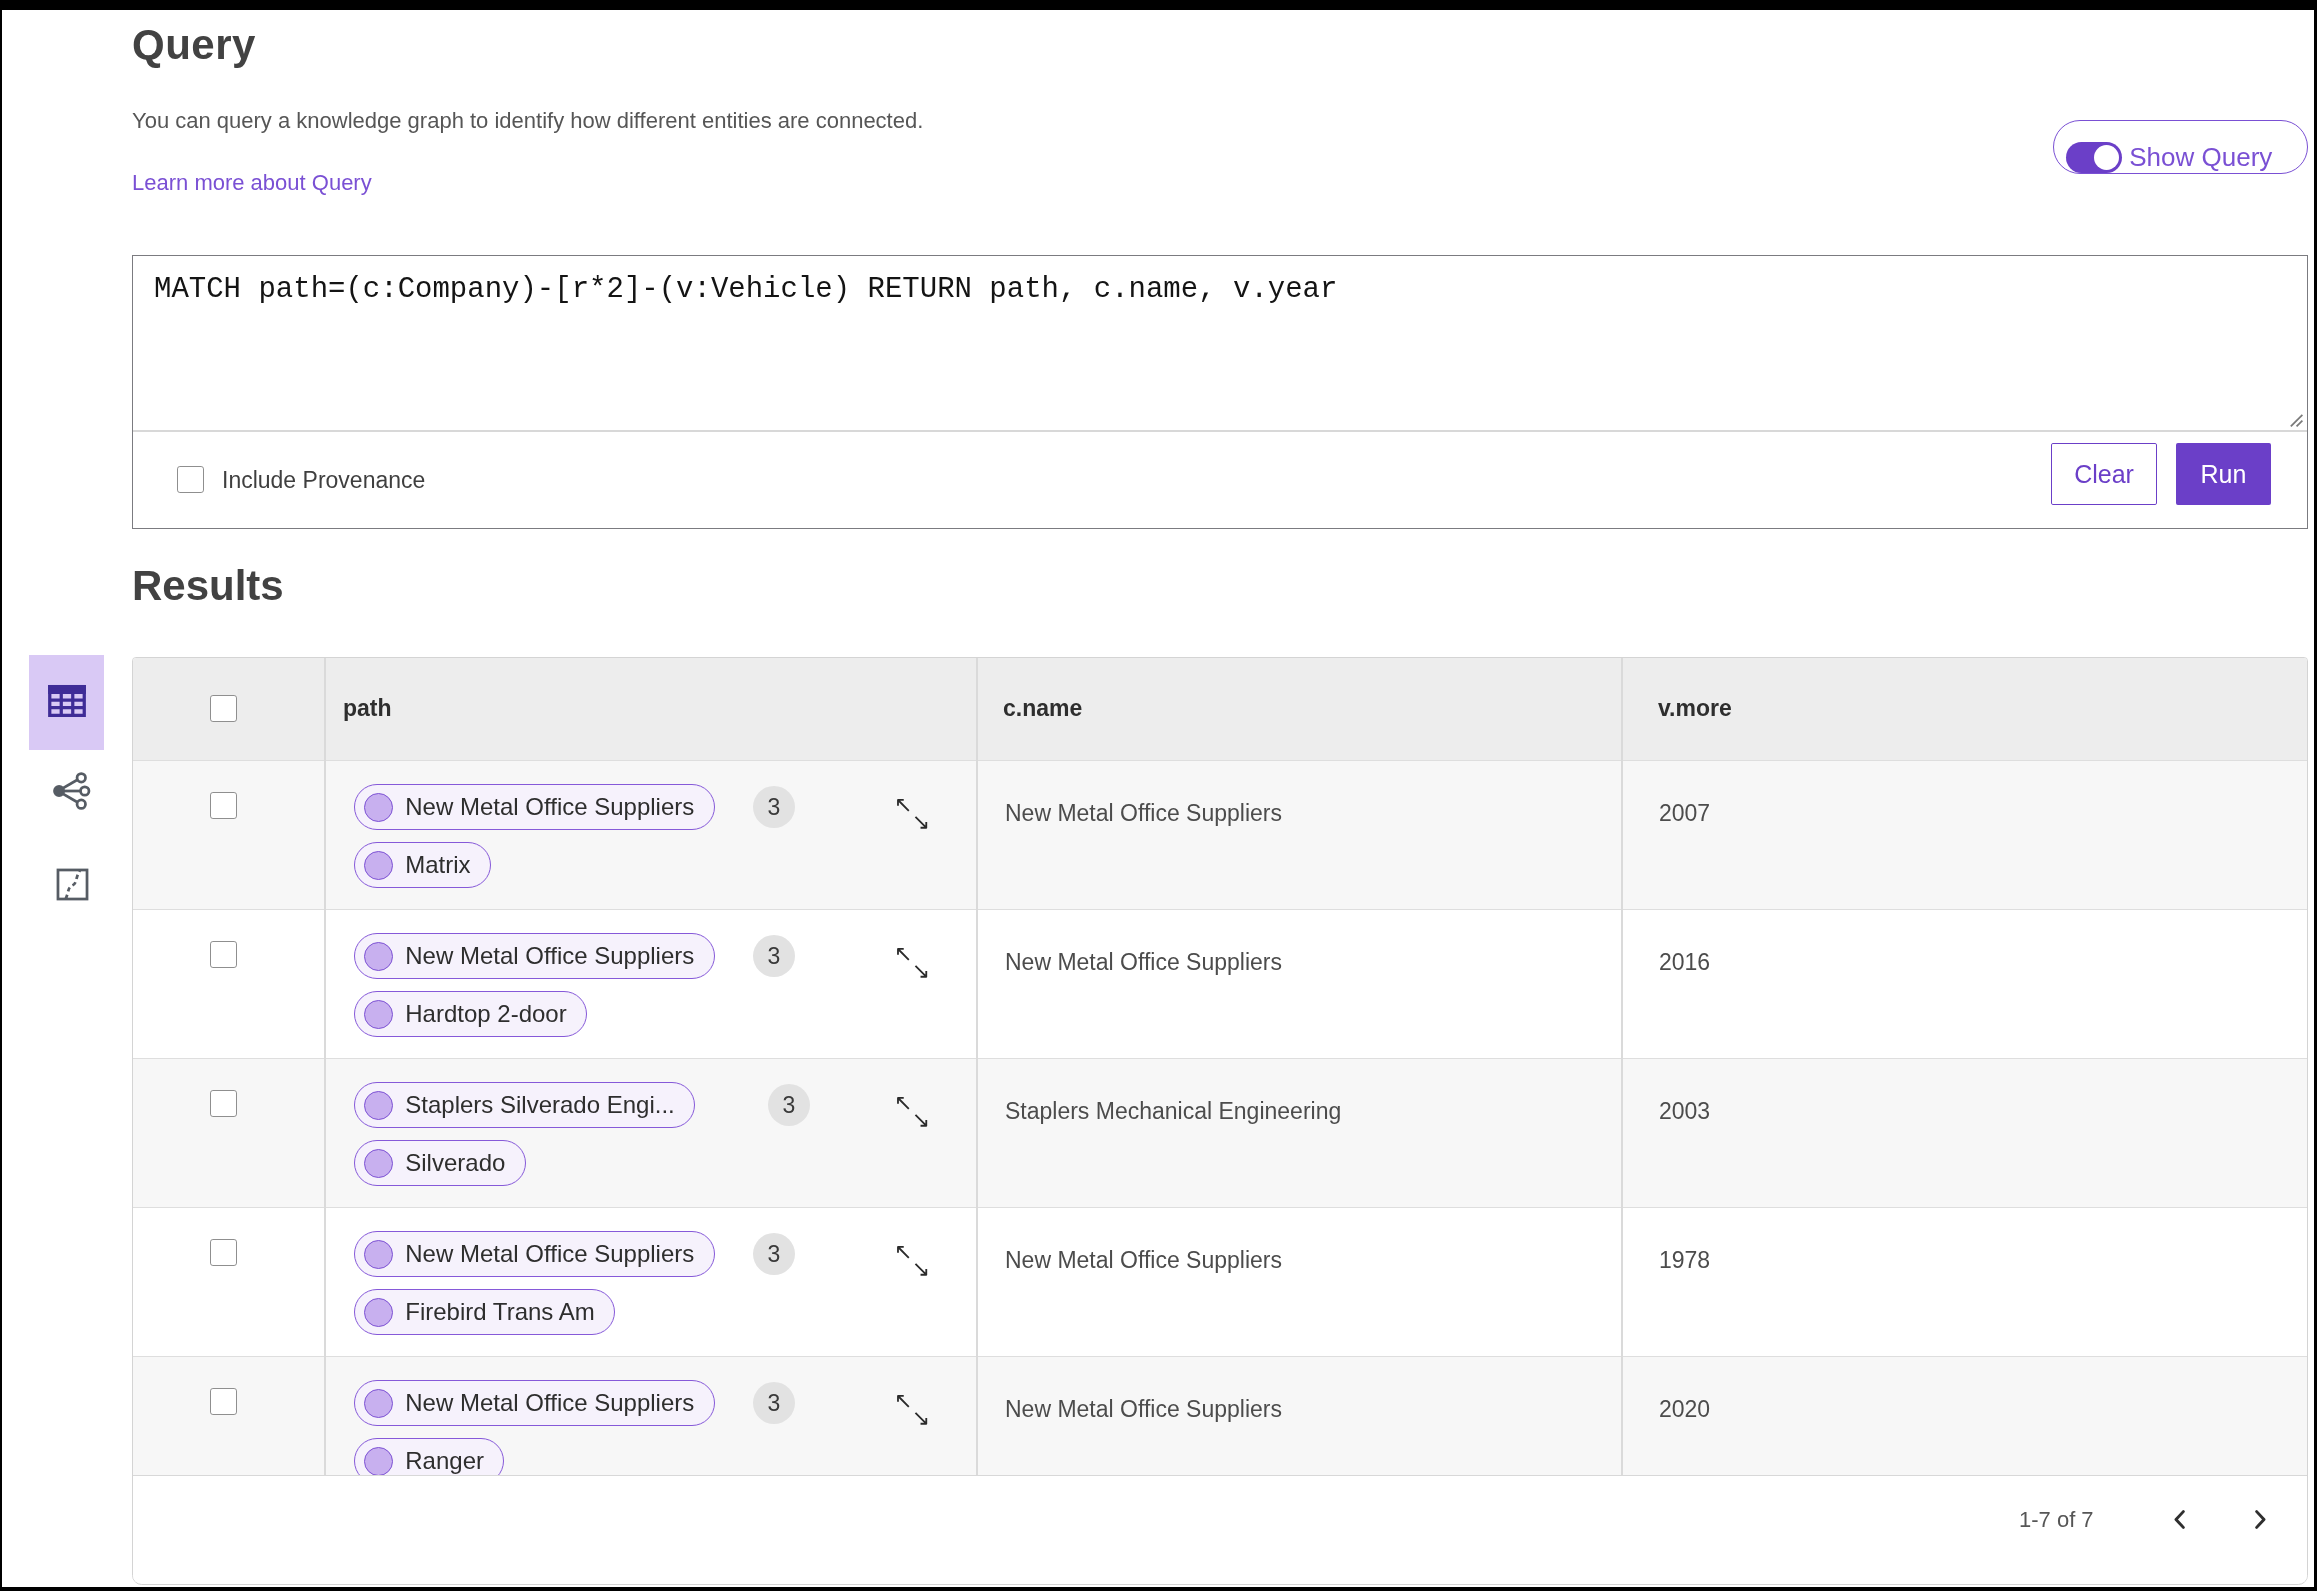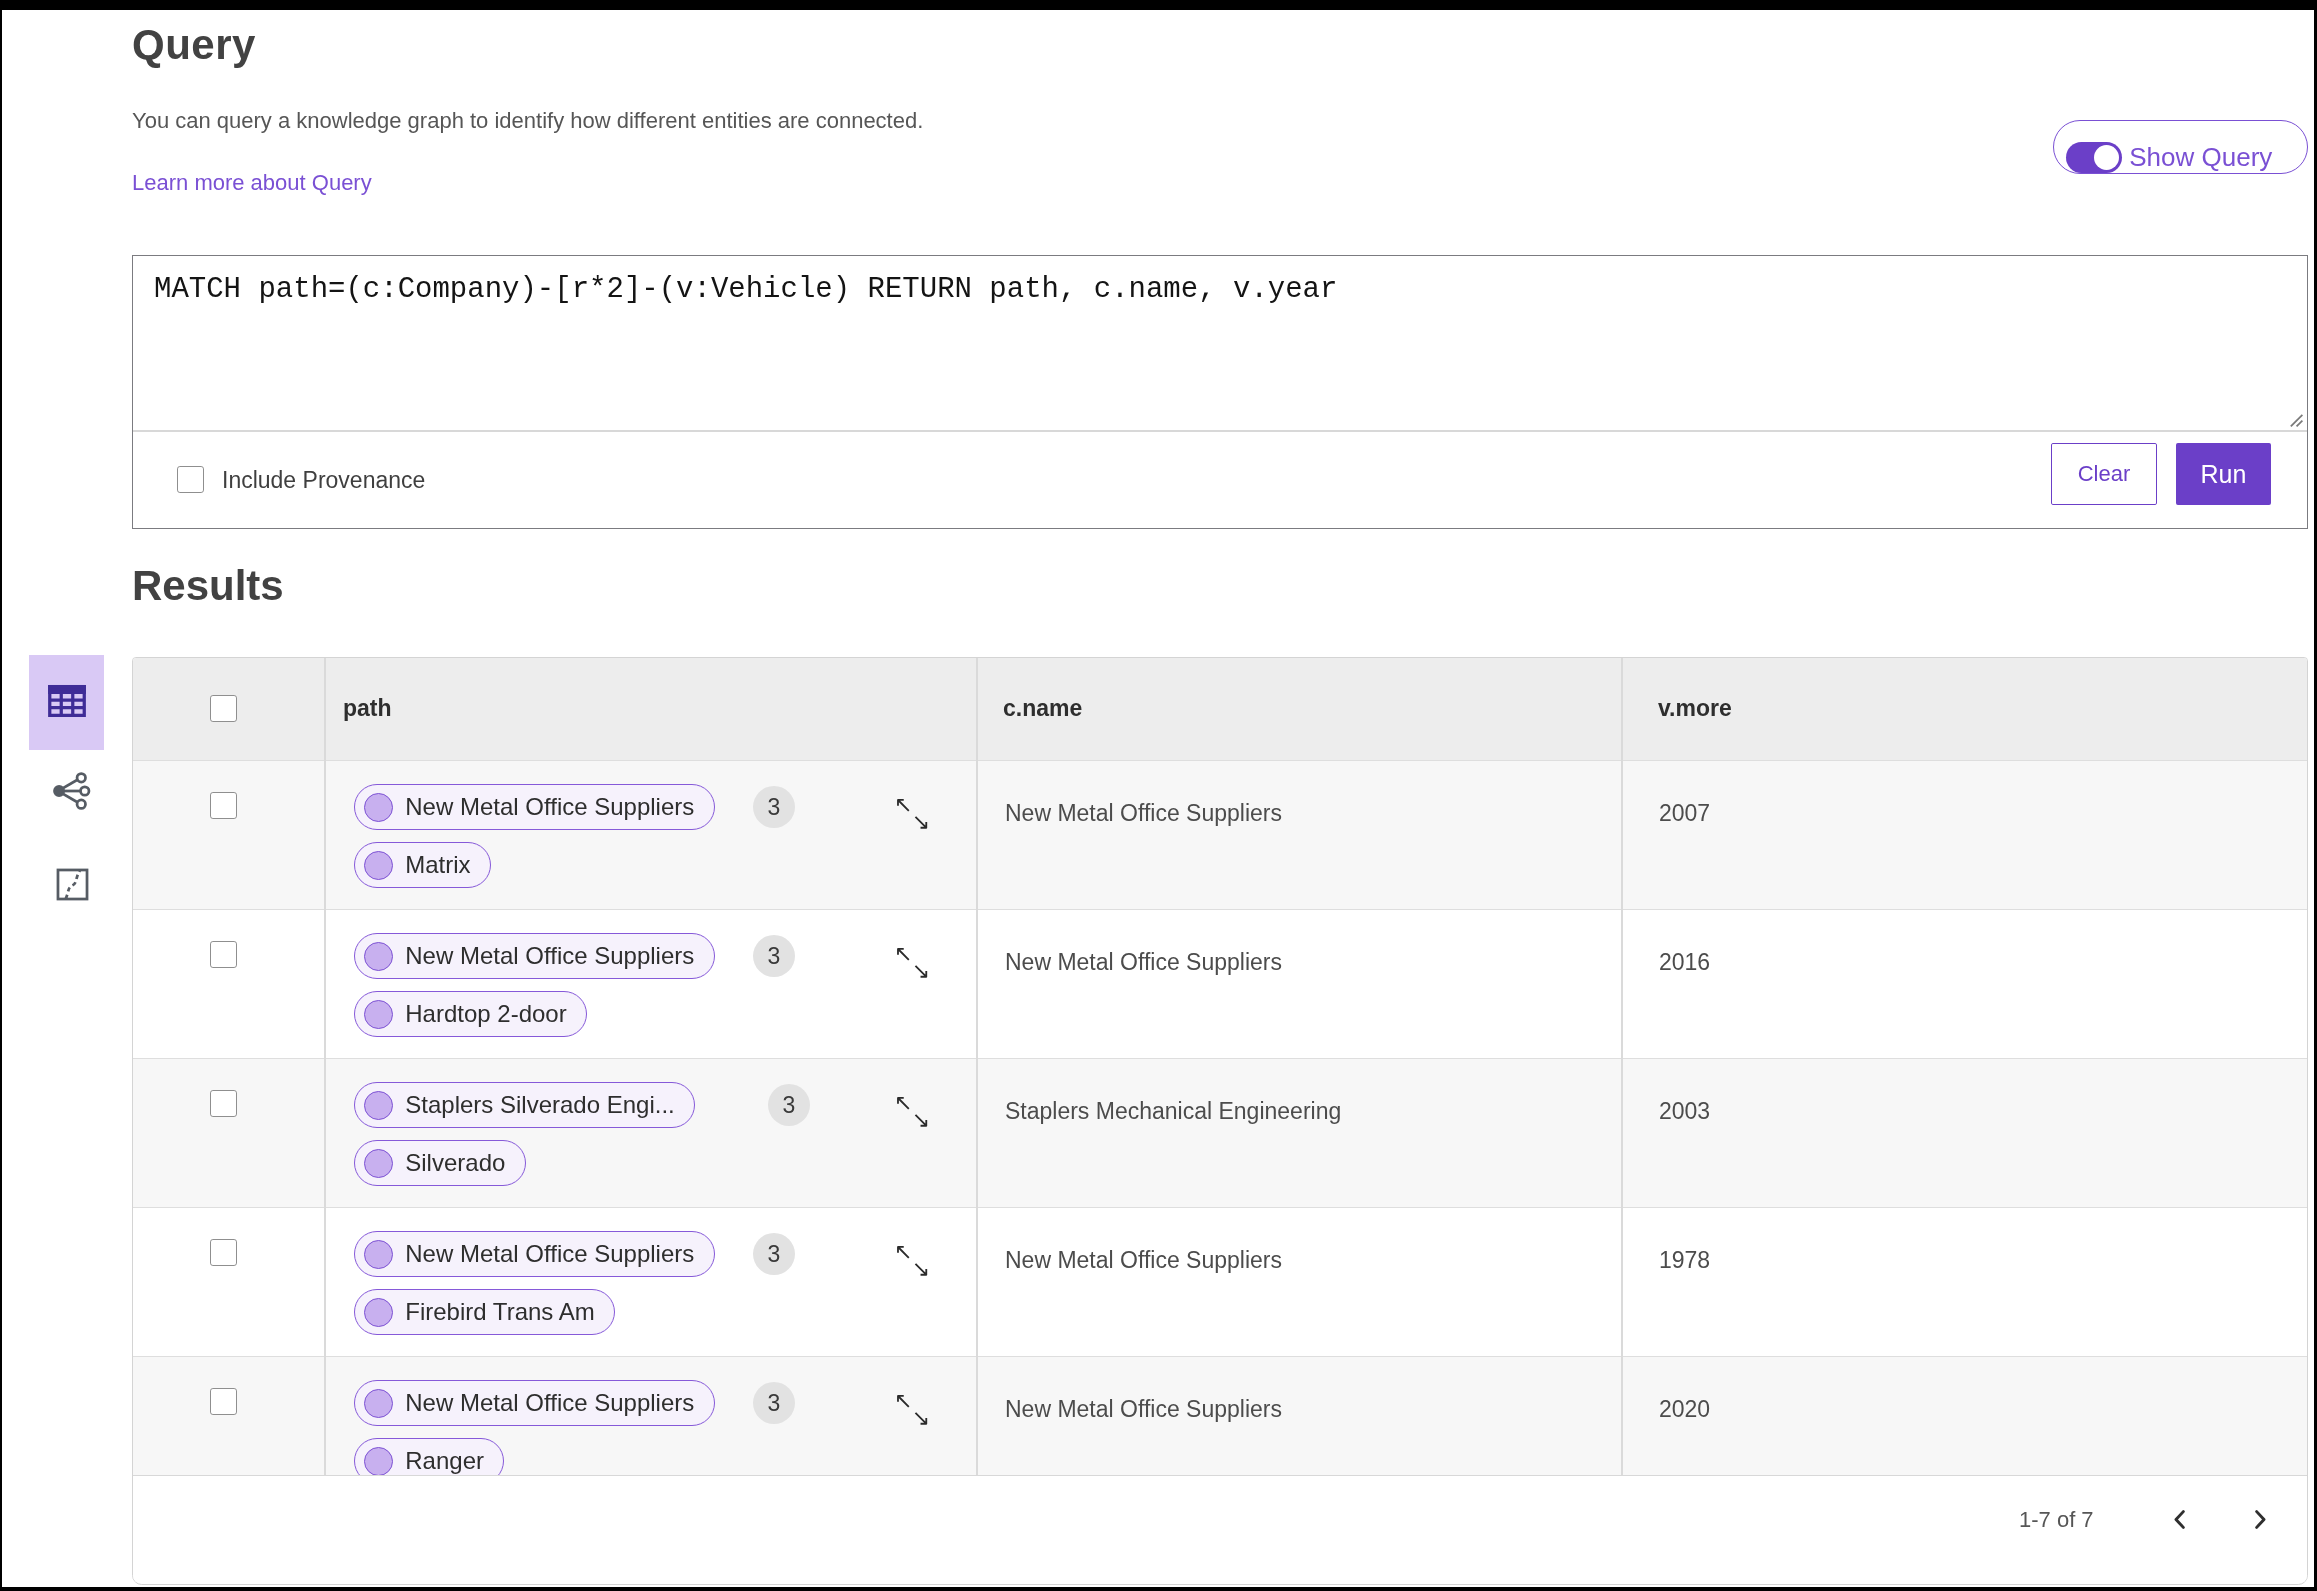--- a/index.html
+++ b/index.html
@@ -29,21 +29,21 @@
   .query-textarea { position:absolute; left:0; top:0; width:2172px; height:174px; border:none; outline:none; resize:none;
     padding:17.4px 29px 0 21px; font-family:"Liberation Mono","DejaVu Sans Mono",monospace; font-size:29px; color:#141414;
     background:transparent; overflow:hidden; white-space:pre-wrap; }
   .resize-grip { position:absolute; right:2.9px; top:153px; width:19.3px; height:19.3px; cursor:nwse-resize; }
   .query-divider { position:absolute; left:0; top:174px; width:100%; height:1.9px; background:#d8d8d8; }
   .cb { appearance:none; -webkit-appearance:none; width:27px; height:27px; border:1.9px solid #8f8f8f; border-radius:2.9px;
     background:#fff; cursor:pointer; display:inline-block; }
   .prov-cb   { position:absolute; left:44px; top:210px; }
   .prov-label{ position:absolute; left:89px; top:211px; font-size:23px; color:#3f3f3f; }
   .btn-clear { position:absolute; left:1918px; top:187px; width:106px; height:62px; background:#fff; border:1.9px solid #6b3fc8;
-    color:#6b3fc8; font-size:22px; border-radius:1.9px; cursor:pointer; font-family:inherit; }
+    color:#6b3fc8; font-size:25px; border-radius:1.9px; cursor:pointer; font-family:inherit; }
   .btn-run   { position:absolute; left:2043px; top:187px; width:95px; height:62px; background:#6b3fc8; border:none;
     color:#fff; font-size:25px; border-radius:1.9px; cursor:pointer; font-family:inherit; }
 
   .results-title { position:absolute; left:132px; top:562px; font-size:42px; font-weight:700; color:#424242; }
 
   
   .view-table { position:absolute; left:29px; top:655px; width:75px; height:95px; background:#d9c9f5;
     display:flex; align-items:center; justify-content:center; cursor:pointer; }
   .view-graph { position:absolute; left:48px; top:770px; width:46px; height:46px; display:flex; align-items:center; justify-content:center; cursor:pointer; }
   .view-map   { position:absolute; left:51px; top:865px; width:42px; height:42px; display:flex; align-items:center; justify-content:center; cursor:pointer; }

